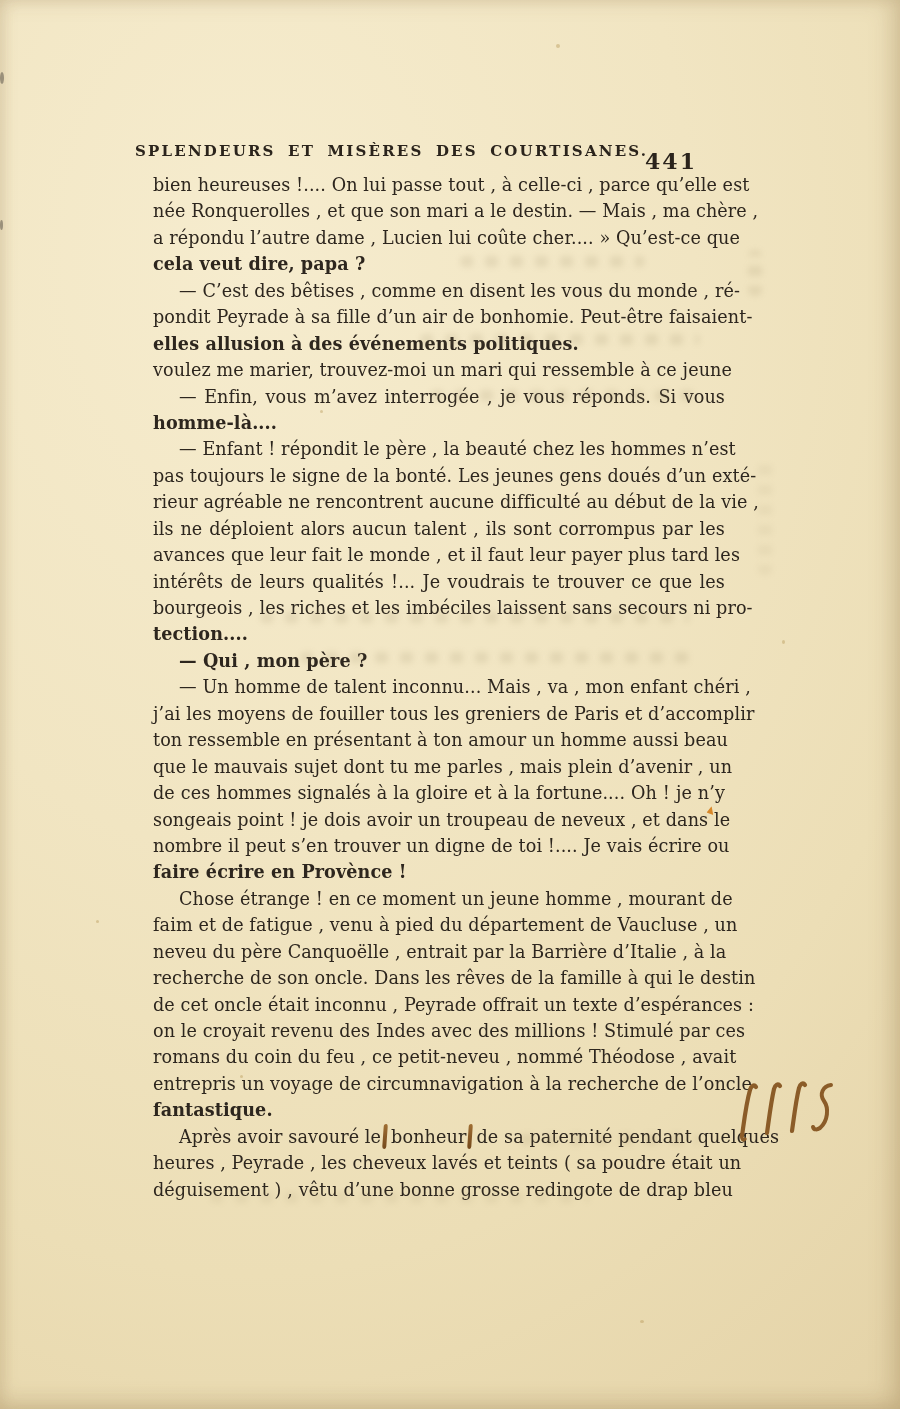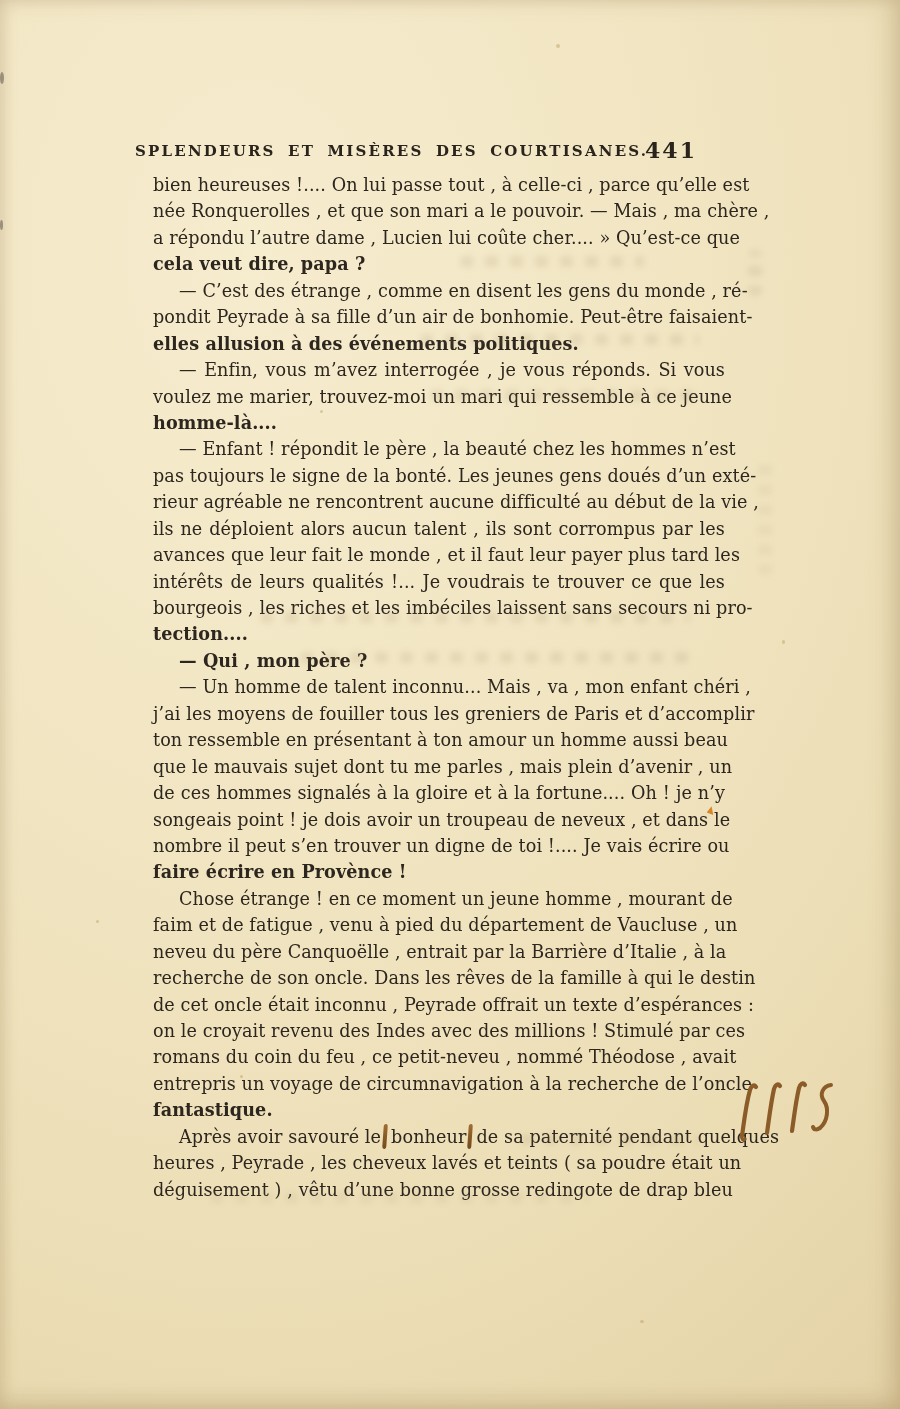--- a/index.html
+++ b/index.html
@@ -40,21 +40,21 @@
     font-size: 15px;
     font-weight: bold;
     letter-spacing: 2.2px;
     word-spacing: 5px;
     white-space: nowrap;
     color: #2b241c;
   }
   .folio {
     position: absolute;
     right: 10px;
-    top: 1px;
+    top: 12px;
     font-size: 22px;
     font-weight: bold;
     letter-spacing: 2px;
     color: #2b241c;
   }
 
   
   .text-column {
     position: absolute;
     left: 153px;
@@ -144,28 +144,28 @@
 
 <div class="page">
 
   <div class="running-head">
     <div class="running-title">SPLENDEURS ET MISÈRES DES COURTISANES.</div>
     <div class="folio">441</div>
   </div>
 
   <div class="text-column">
       <div class="line">bien heureuses !.... On lui passe tout , à celle-ci , parce qu’elle est</div>
-      <div class="line">née Ronquerolles , et que son mari a le pouvoir. — Mais , ma chère ,</div>
+      <div class="line">née Ronquerolles , et que son mari a le destin. — Mais , ma chère ,</div>
       <div class="line">a répondu l’autre dame , Lucien lui coûte cher.... » Qu’est-ce que</div>
       <div class="line para-end">cela veut dire, papa ?</div>
-      <div class="line indent">— C’est des étrange , comme en disent les gens du monde , ré-</div>
+      <div class="line indent">— C’est des bêtises , comme en disent les vous du monde , ré-</div>
       <div class="line">pondit Peyrade à sa fille d’un air de bonhomie. Peut-être faisaient-</div>
       <div class="line para-end">elles allusion à des événements politiques.</div>
+      <div class="line">voulez me marier, trouvez-moi un mari qui ressemble à ce jeune</div>
       <div class="line indent">— Enfin, vous m’avez interrogée , je vous réponds. Si vous</div>
-      <div class="line">voulez me marier, trouvez-moi un mari qui ressemble à ce jeune</div>
       <div class="line para-end">homme-là....</div>
       <div class="line indent">— Enfant ! répondit le père , la beauté chez les hommes n’est</div>
       <div class="line">pas toujours le signe de la bonté. Les jeunes gens doués d’un exté-</div>
       <div class="line">rieur agréable ne rencontrent aucune difficulté au début de la vie ,</div>
       <div class="line">ils ne déploient alors aucun talent , ils sont corrompus par les</div>
       <div class="line">avances que leur fait le monde , et il faut leur payer plus tard les</div>
       <div class="line">intérêts de leurs qualités !... Je voudrais te trouver ce que les</div>
       <div class="line">bourgeois , les riches et les imbéciles laissent sans secours ni pro-</div>
       <div class="line para-end">tection....</div>
       <div class="line indent para-end">— Qui , mon père ?</div>

